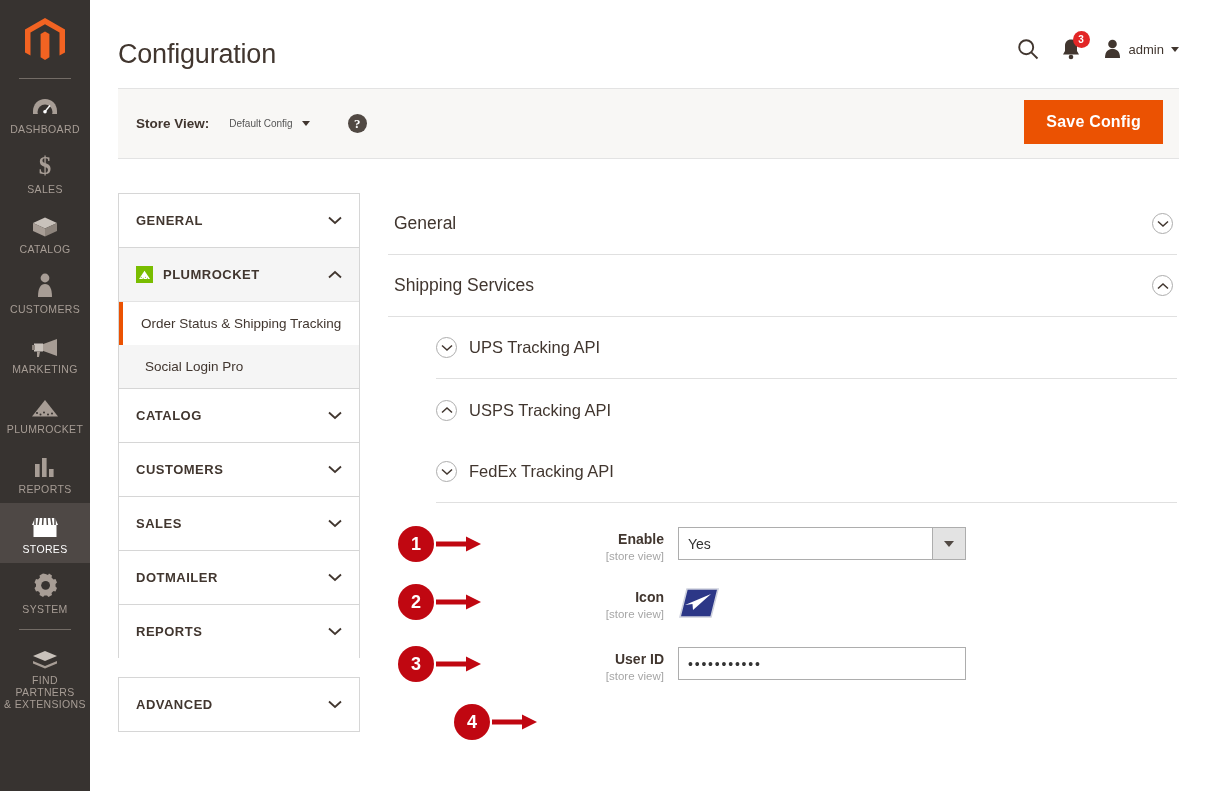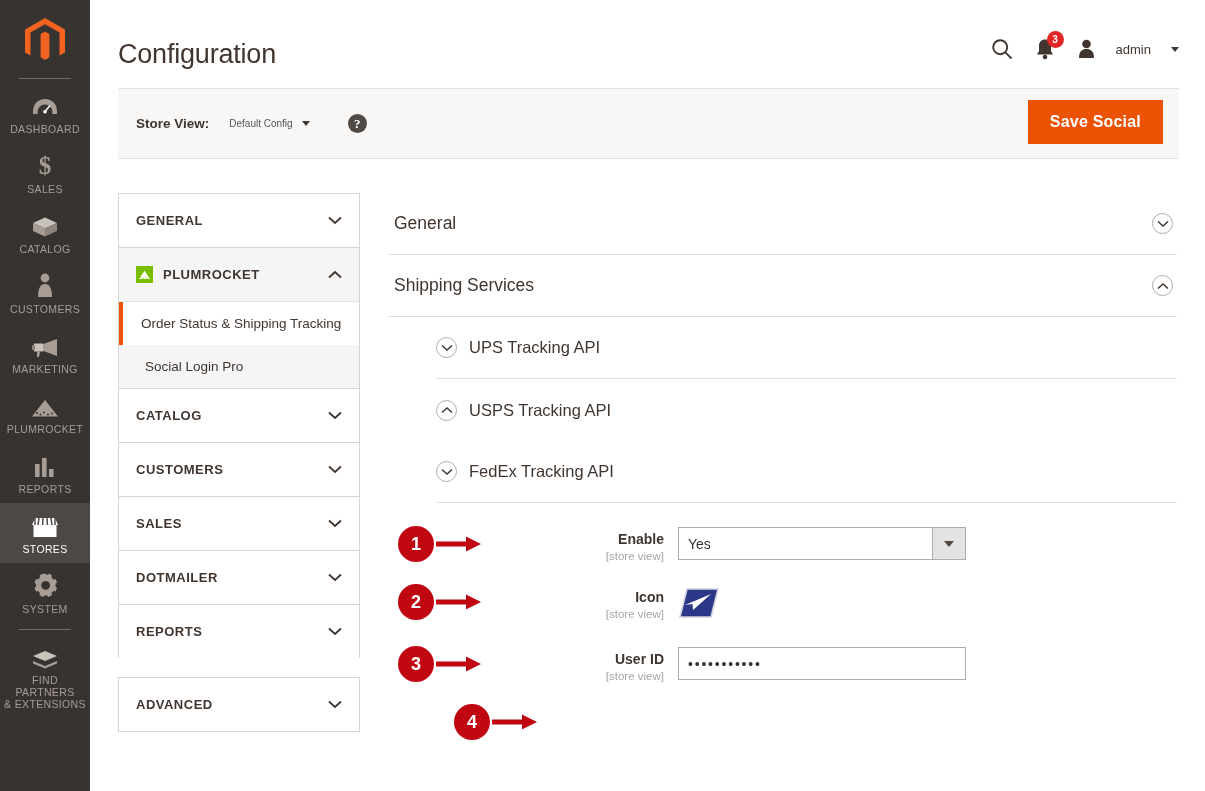--- a/index.html
+++ b/index.html
@@ -54,21 +54,21 @@
   }
   .header-tools { display: flex; align-items: center; gap: 22px; padding-bottom: 28px; }
   .hdr-btn { display: flex; align-items: center; cursor: pointer; position: relative; }
   .notif-count {
     position: absolute; top: -7px; right: -9px;
     background: #e22626; color: #fff; font-size: 10px; font-weight: bold;
     width: 17px; height: 17px; border-radius: 50%;
     display: flex; align-items: center; justify-content: center;
     line-height: 1;
   }
-  .admin-wrap { display: flex; align-items: center; gap: 20px; cursor: pointer; }
+  .admin-wrap { display: flex; align-items: center; gap: 7px; cursor: pointer; }
   .admin-name { font-size: 13px; color: #41362f; }
   .caret-dn {
     width: 0; height: 0; border-left: 4.5px solid transparent;
     border-right: 4.5px solid transparent; border-top: 5.5px solid #41362f;
   }
 
   
   .switcher-wrap { padding: 0 26px 0 28px; }
   .switcher {
     background: #f8f7f5; border-top: 1px solid #e3e3e3; border-bottom: 1px solid #e3e3e3;
@@ -349,21 +349,21 @@
     </div>
 
     <div class="switcher-wrap">
       <div class="switcher">
         <span class="sw-label">Store View:</span>
         <span class="sw-value">
           <span>Default Config</span>
           <span class="caret-dn"></span>
         </span>
         <span class="sw-help">?</span>
-        <button class="btn-save">Save Social</button>
+        <button class="btn-save">Save Config</button>
       </div>
     </div>
 
     <div class="main">
 
       <div class="confignav">
 
         <div class="cn-section">
           <div class="cn-head">
             <span class="cn-title">

